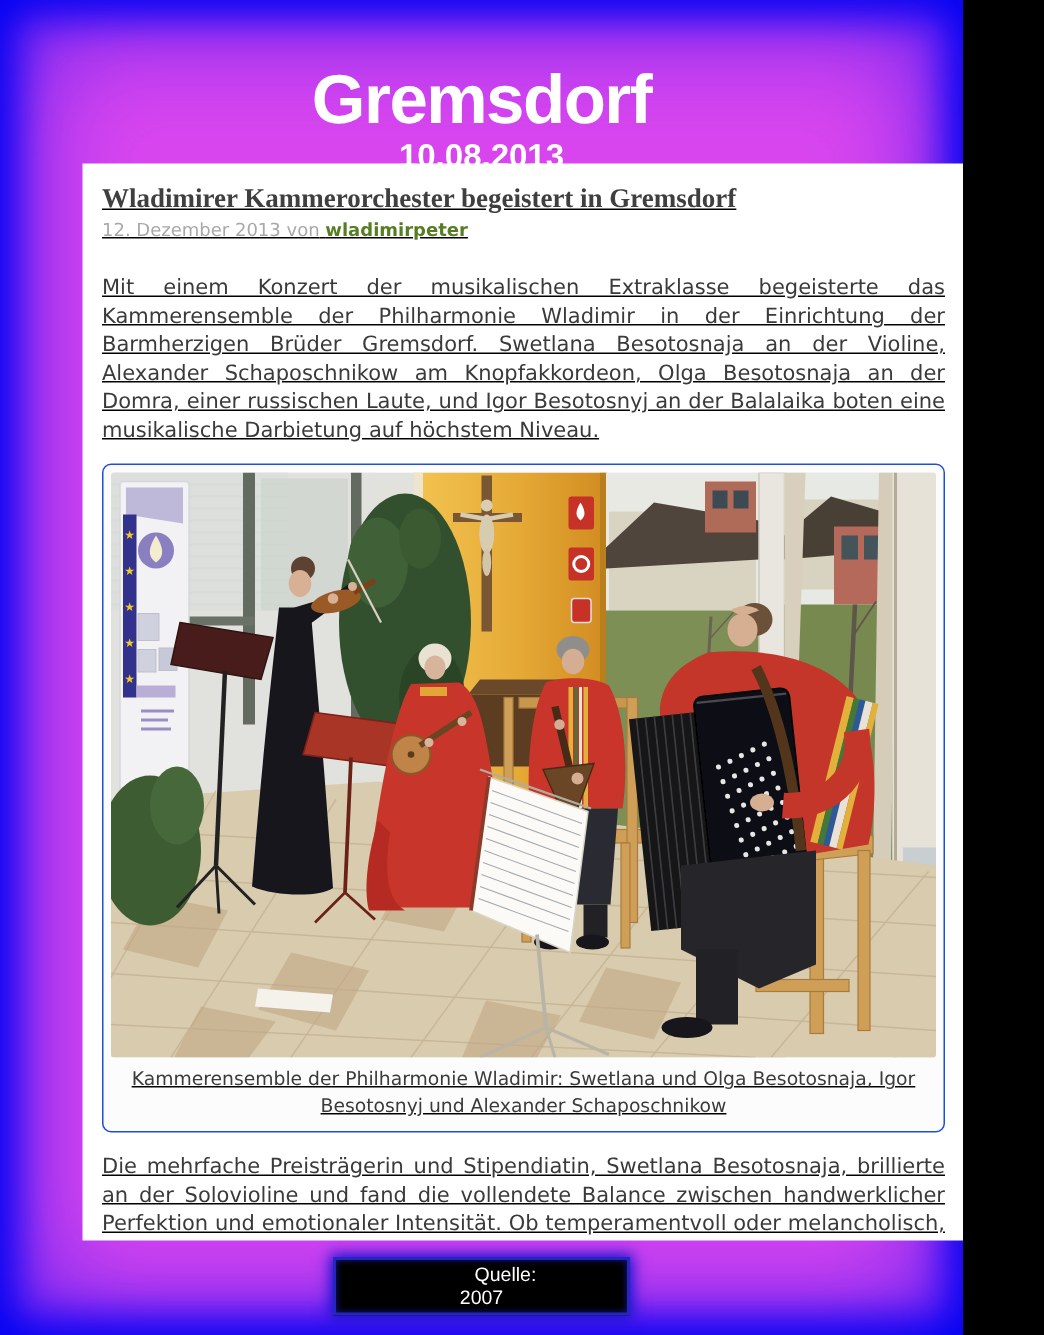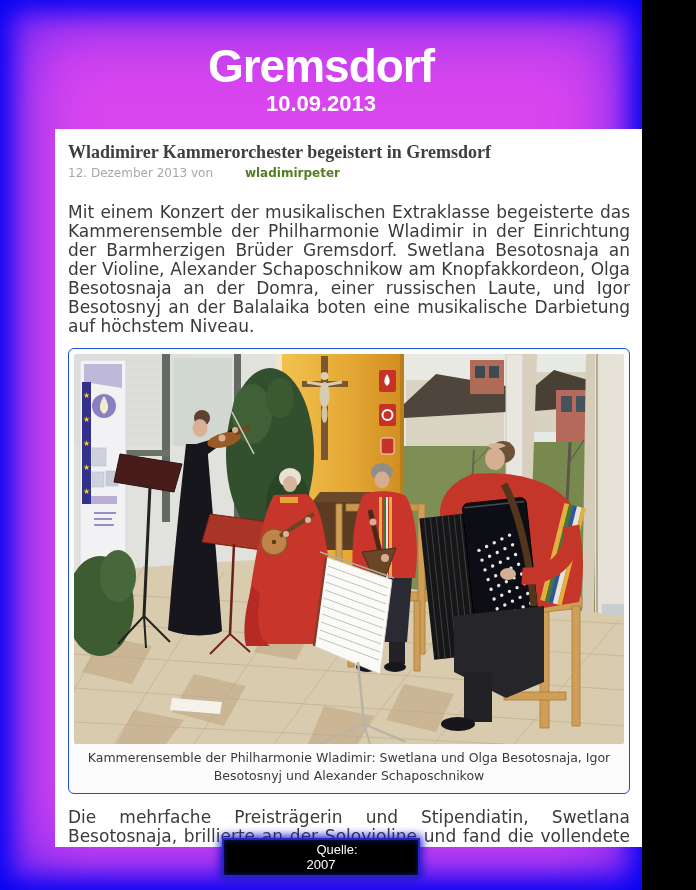--- a/index.html
+++ b/index.html
@@ -5,26 +5,26 @@
   html,body{margin:0;padding:0;background:#000;}
   .canvas{position:relative;width:642px;height:890px;background:#d946ef;overflow:hidden;
           font-family:"DejaVu Sans",sans-serif;}
   .canvas .glow{position:absolute;inset:0;z-index:1;pointer-events:none;
           box-shadow:inset 0 0 26px 10px #0303f2, inset 0 0 78px 14px rgba(5,5,245,.65);}
   
   .header{position:absolute;top:42px;left:0;right:0;z-index:2;text-align:center;color:#fff;}
   .header-title{font:700 46px/1.05 "Liberation Sans",sans-serif;letter-spacing:-1px;}
   .header-date{font:700 22px/1.15 "Liberation Sans",sans-serif;margin-top:1px;}
   
-  .panel{position:absolute;left:55px;top:129px;width:588px;height:718px;background:#fff;
-         z-index:2;box-sizing:border-box;padding:12px 13px 16px;overflow:hidden;}
+  .panel{position:absolute;left:55px;top:109px;width:588px;height:718px;background:#fff;
+         z-index:2;box-sizing:border-box;padding:12px 13px 16px;overflow:hidden;text-decoration:underline;}
   .post-title{margin:0;font:700 18px/22px "Liberation Serif",serif;color:#3f3f3f;}
   .post-meta{margin-top:2px;font:400 12px/16px "DejaVu Sans",sans-serif;color:#a8a8a8;}
-  .post-meta .author{color:#557d21;font-weight:700;text-decoration:none;cursor:pointer;margin-left:28px;}
-  .para{margin:22px 0 0;font-size:17px;line-height:19px;color:#3a3a3a;text-align:justify;}
+  .post-meta .author{color:#557d21;font-weight:700;text-decoration:none;cursor:pointer;}
+  .para{margin:22px 0 0;font-size:14px;line-height:19px;color:#3a3a3a;text-align:justify;}
   .figure{margin-top:12px;border:1px solid #1d4ed8;border-radius:6px;background:#fcfcfc;padding:5px;}
   .figure svg{display:block;width:100%;height:390px;border-radius:2px;}
   .figcaption{padding:5px 12px 3px;text-align:center;font-size:12.5px;line-height:18px;color:#3a3a3a;}
   .para2{margin-top:14px;}
   
   .source-box{position:absolute;left:50%;transform:translateX(-50%);top:838px;width:198px;z-index:2;
          background:#000;border:2px solid #2525c0;box-sizing:border-box;
          box-shadow:0 0 9px 2px #1414cc, inset 0 0 5px #15158a;
          text-align:center;color:#fff;padding:2px 0 3px;}
   .src-label{font:400 13px/15px "Liberation Sans",sans-serif;margin-left:32px;}
@@ -32,21 +32,21 @@
   .src-year{font:400 13px/15px "Liberation Sans",sans-serif;}
 </style>
 </head>
 <body>
 
 <div class="canvas">
   <div class="glow"></div>
 
   <div class="header">
     <div class="header-title">Gremsdorf</div>
-    <div class="header-date">10.09.2013</div>
+    <div class="header-date">10.08.2013</div>
   </div>
 
   <div class="panel">
     <h2 class="post-title">Wladimirer Kammerorchester begeistert in Gremsdorf</h2>
     <div class="post-meta">
       <span>12. Dezember 2013 von</span>
       <span class="author">wladimirpeter</span>
     </div>
 
     <p class="para">Mit einem Konzert der musikalischen Extraklasse begeisterte das Kammerensemble der Philharmonie Wladimir in der Einrichtung der Barmherzigen Brüder Gremsdorf. Swetlana Besotosnaja an der Violine, Alexander Schaposchnikow am Knopfakkordeon, Olga Besotosnaja an der Domra, einer russischen Laute, und Igor Besotosnyj an der Balalaika boten eine musikalische Darbietung auf höchstem Niveau.</p>

